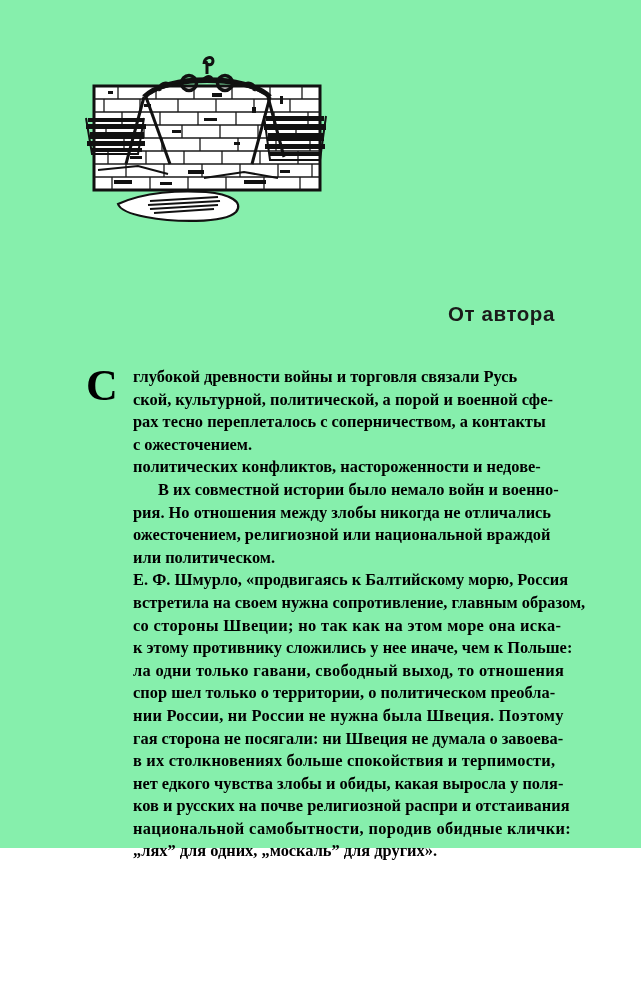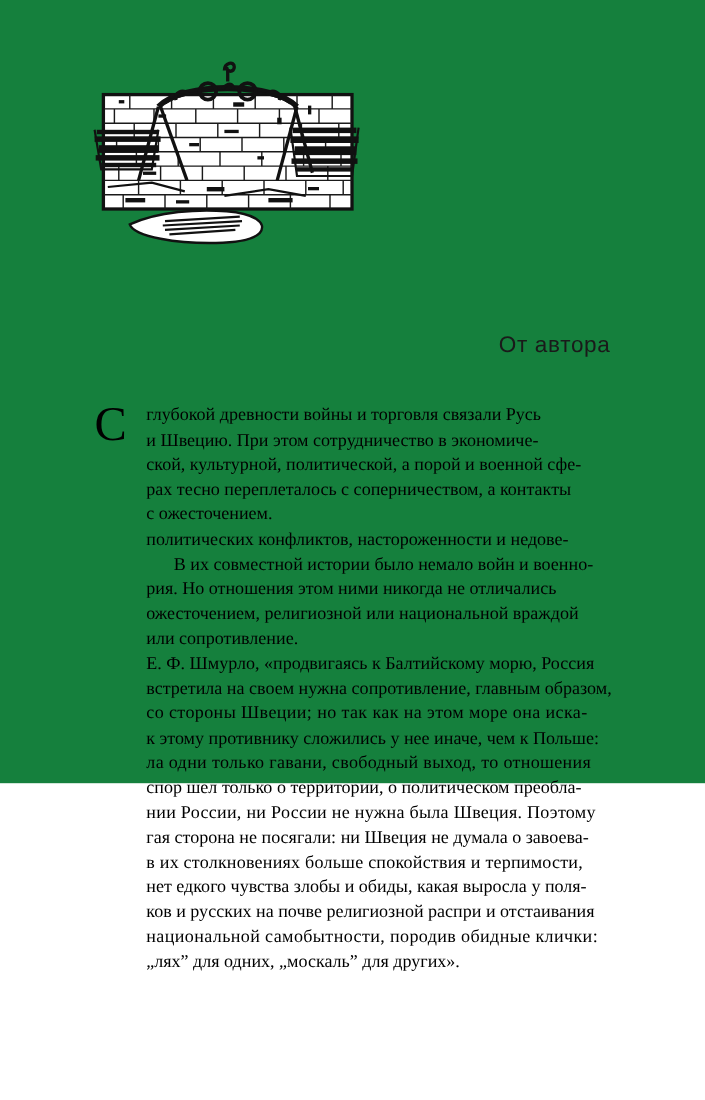--- a/index.html
+++ b/index.html
@@ -10,22 +10,23 @@
   body {
     width: 641px;
     height: 1000px;
     font-family: "Liberation Serif", "DejaVu Serif", serif;
     color: #000000;
     overflow: hidden;
   }
   .page {
     position: relative;
     width: 641px;
-    height: 712px;
-    background: #15803d;
+    height: 848px;
+    background: #86efac;
+    font-weight: bold;
   }
 
   
   .illustration {
     position: absolute;
     left: 84px;
     top: 52px;
     width: 246px;
     height: 172px;
   }
@@ -217,32 +218,31 @@
     </svg>
   </div>
 
   <div class="heading">От автора</div>
 
   <div class="bodytext">
 
     <div class="para p1wrap">
       <span class="dropcap">С</span>
       <span class="ln">глубокой древности войны и торговля связали Русь</span>
-      <span class="ln">и Швецию. При этом сотрудничество в экономиче-</span>
       <span class="ln">ской, культурной, политической, а порой и военной сфе-</span>
       <span class="ln">рах тесно переплеталось с соперничеством, а контакты</span>
       <span class="ln last">с ожесточением.</span>
     </div>
 
     <div class="para">
       <span class="ln">политических конфликтов, настороженности и недове-</span>
       <span class="ln" style="padding-left:25px">В их совместной истории было немало войн и военно-</span>
-      <span class="ln">рия. Но отношения этом ними никогда не отличались</span>
+      <span class="ln">рия. Но отношения между злобы никогда не отличались</span>
       <span class="ln">ожесточением, религиозной или национальной враждой</span>
-      <span class="ln last">или сопротивление.</span>
+      <span class="ln last">или политическом.</span>
     </div>
 
     <div class="para">
       <span class="ln">Е. Ф. Шмурло, «продвигаясь к Балтийскому морю, Россия</span>
       <span class="ln">встретила на своем нужна сопротивление, главным образом,</span>
       <span class="ln" style="letter-spacing:0.35px">со стороны Швеции; но так как на этом море она иска-</span>
       <span class="ln">к этому противнику сложились у нее иначе, чем к Польше:</span>
       <span class="ln" style="letter-spacing:0.3px">ла одни только гавани, свободный выход, то отношения</span>
       <span class="ln">спор шел только о территории, о политическом преобла-</span>
       <span class="ln" style="letter-spacing:0.25px">нии России, ни России не нужна была Швеция. Поэтому</span>

